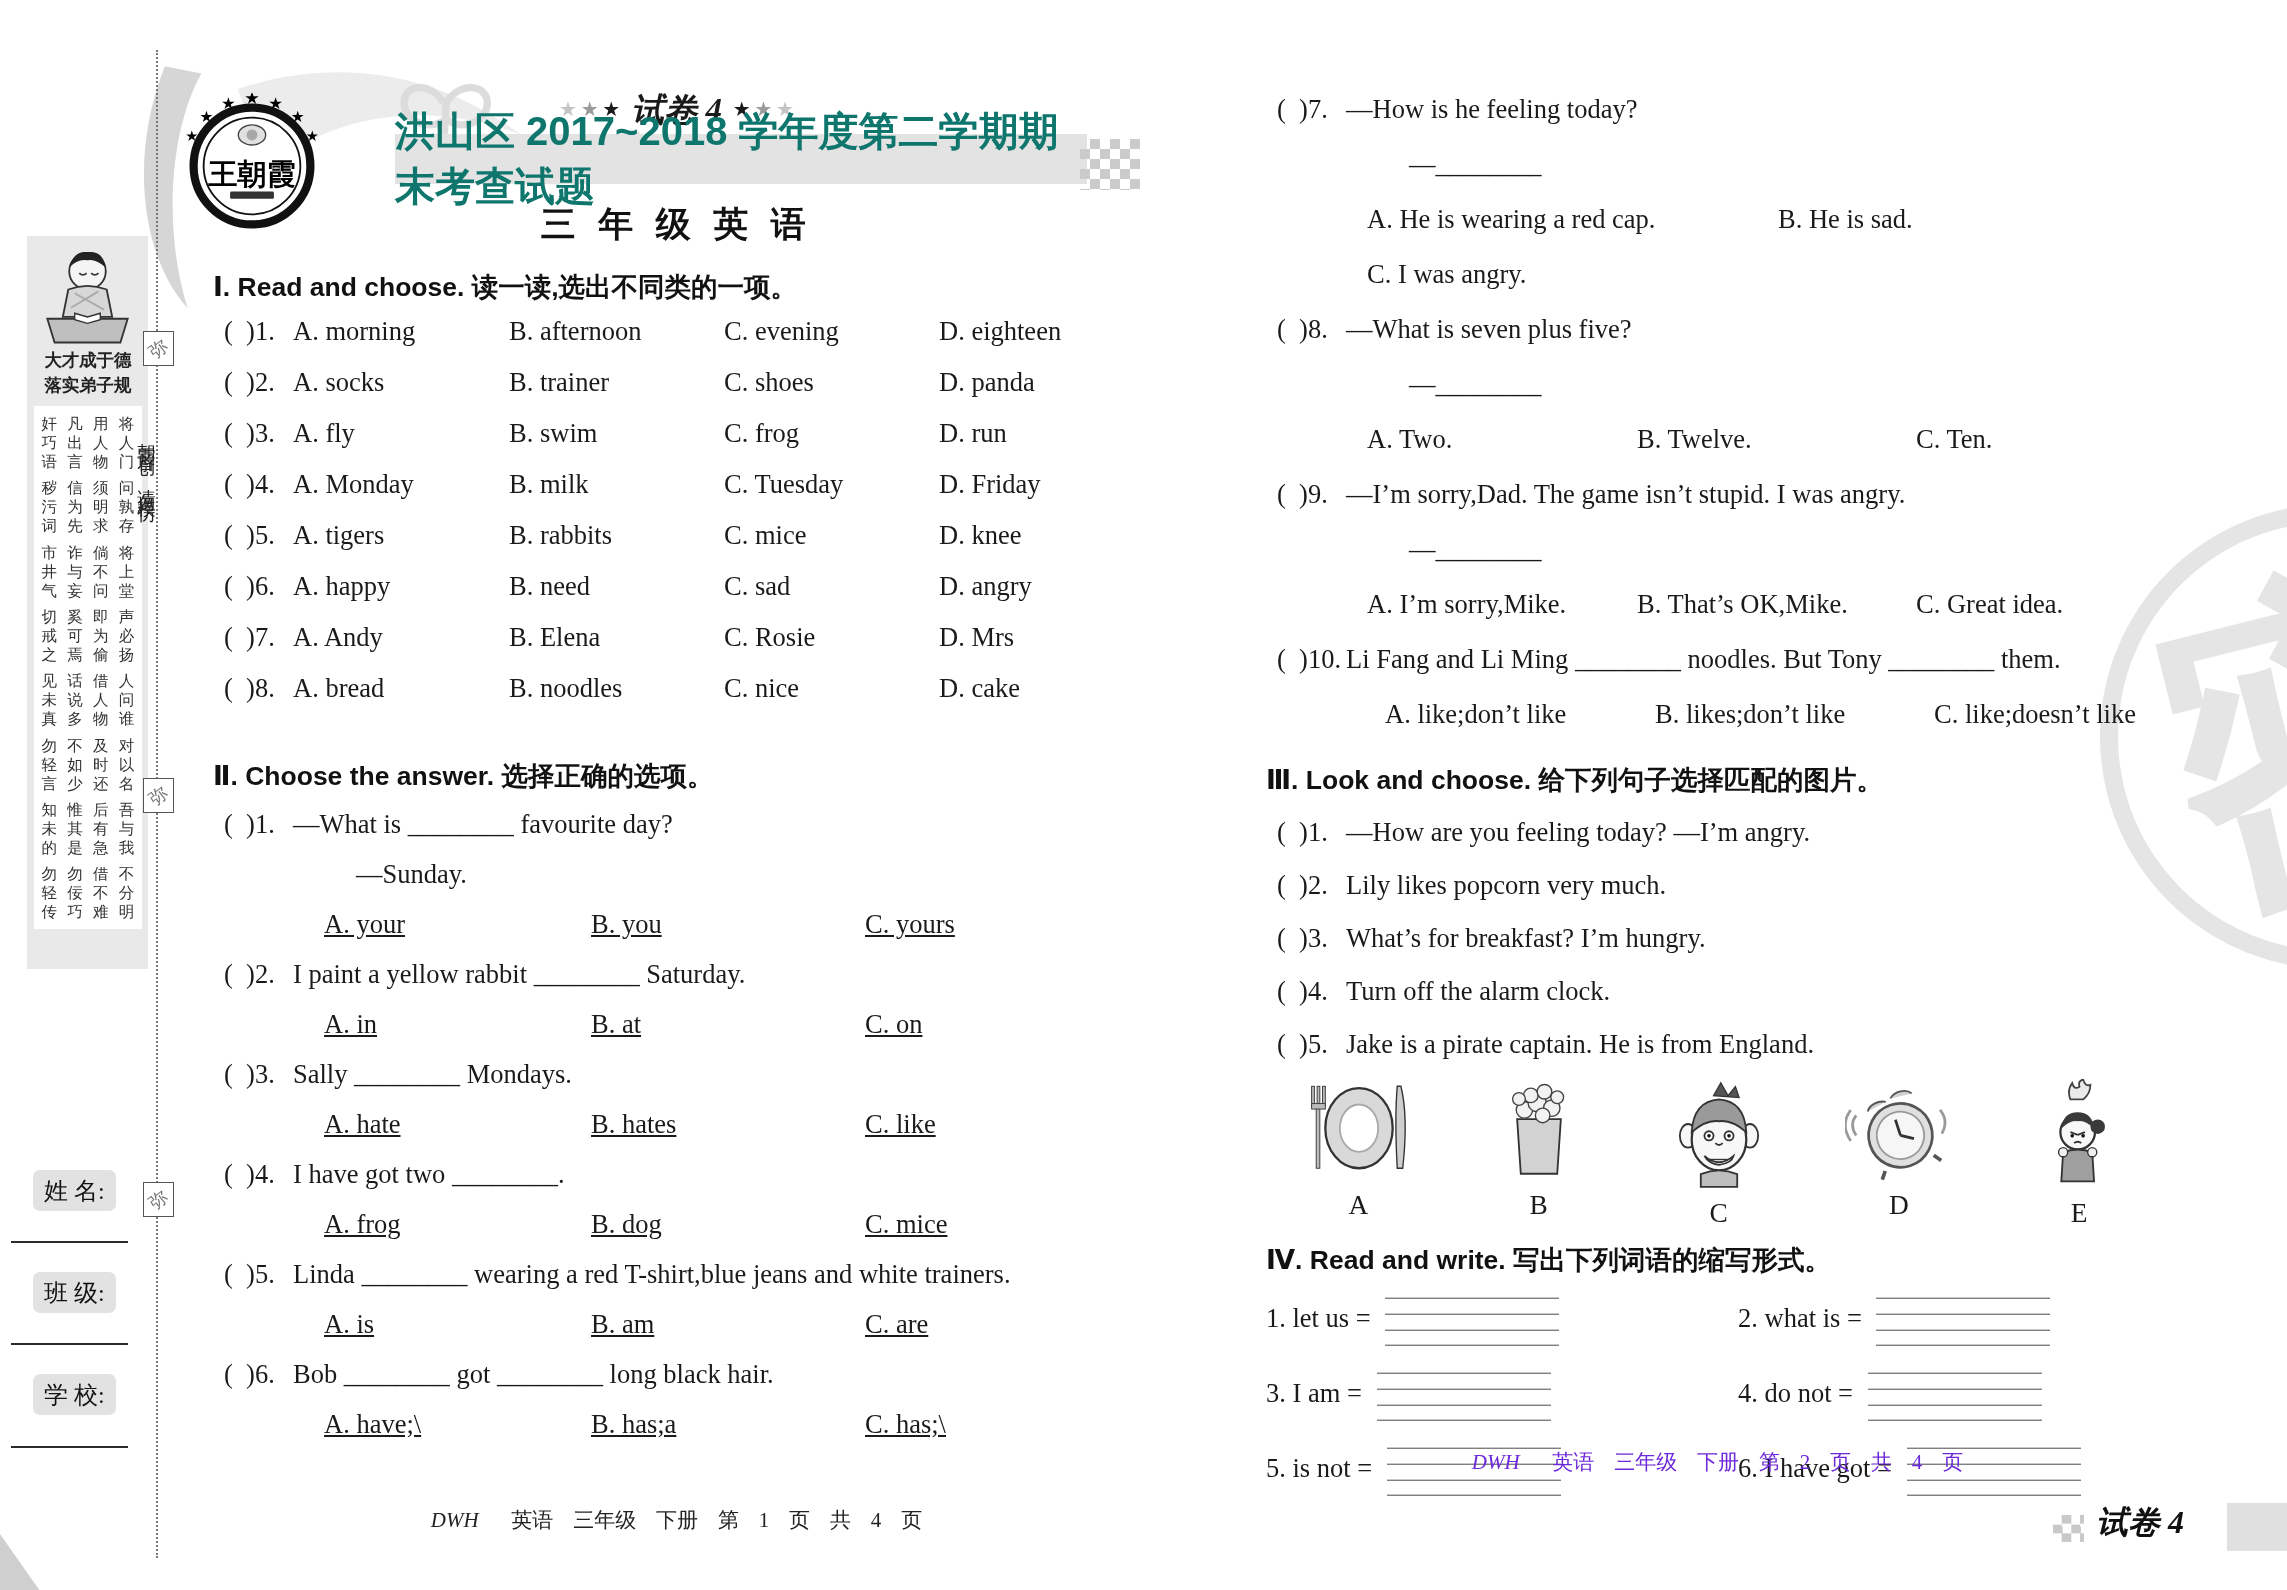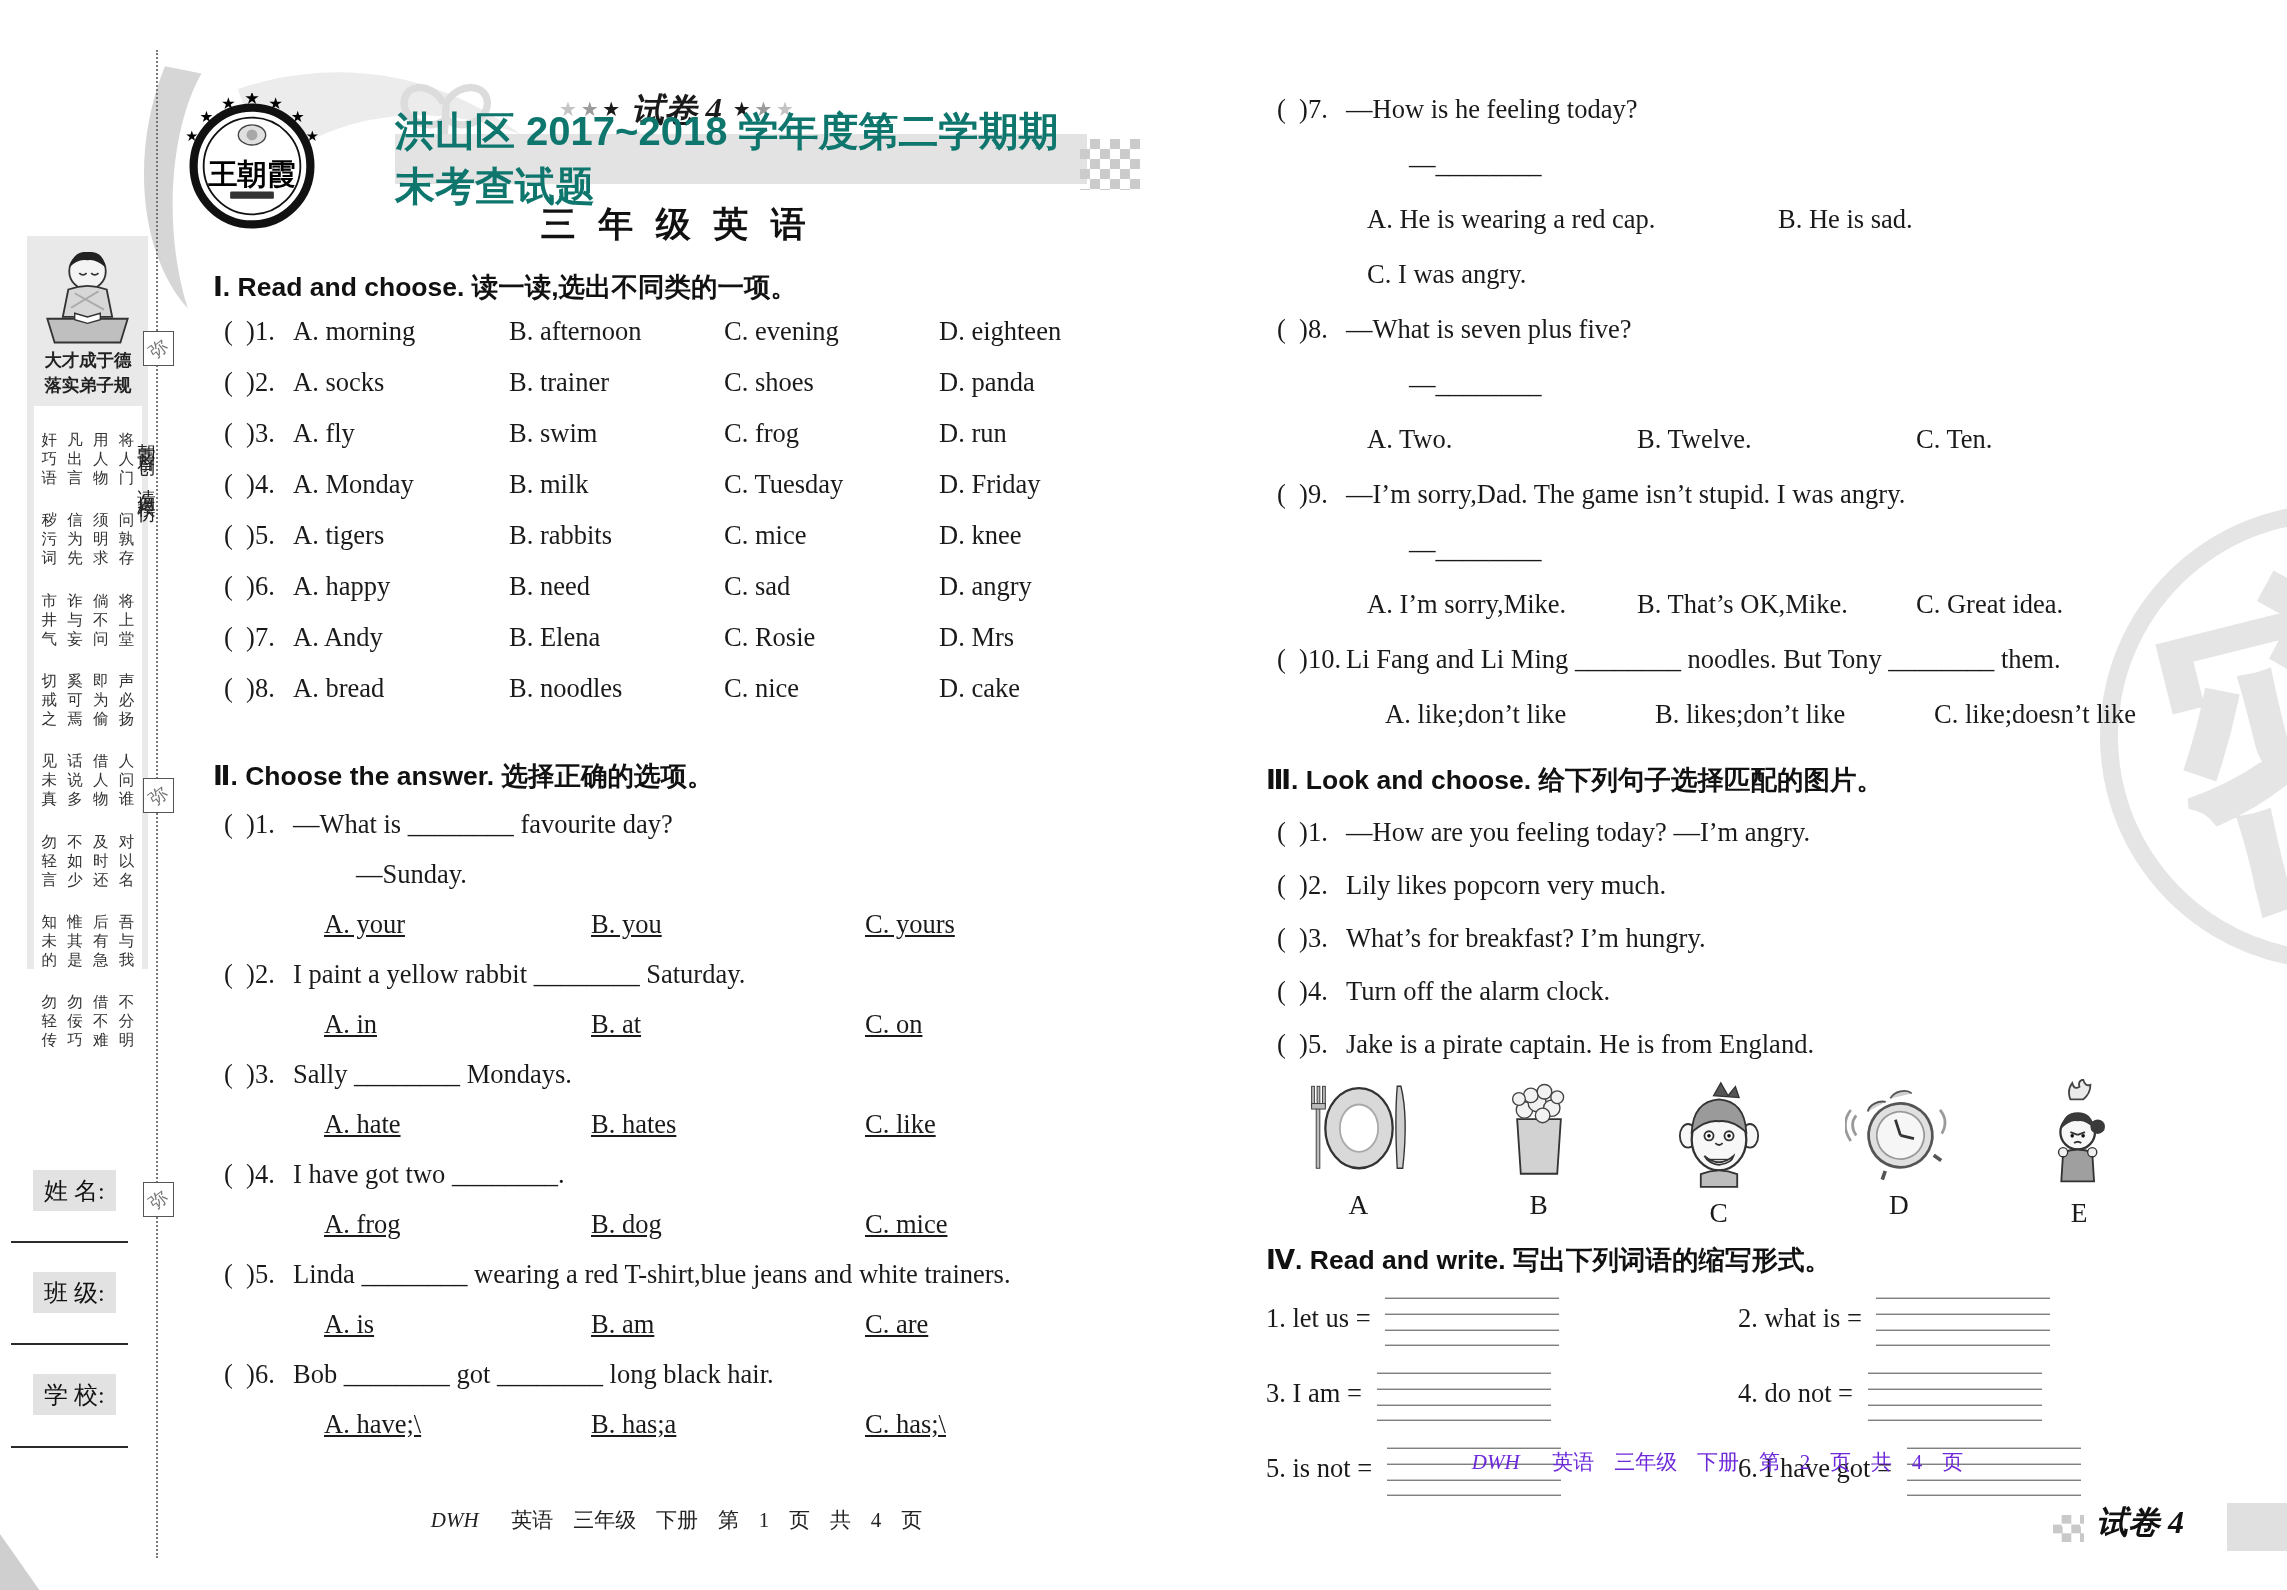--- a/index.html
+++ b/index.html
@@ -13,22 +13,22 @@
   .wm span{font-size:336px;line-height:1;color:#e5e5e5;font-weight:bold;
            font-family:"Liberation Sans","DejaVu Sans",sans-serif;}
   .blcorner{position:absolute;left:0;top:1534px;width:0;height:0;
             border-left:40px solid #cfcfcf;border-top:57px solid transparent;z-index:1;}
   
   .sidebar{position:absolute;left:27.4px;top:236px;width:121px;height:733px;background:#e9e9e9;z-index:2;}
   .boy-wrap{padding-top:5.5px;display:flex;justify-content:center;}
   .motto{text-align:center;font-family:"Liberation Sans","DejaVu Sans",sans-serif;
          font-weight:bold;font-size:17.4px;line-height:25.6px;color:#222;}
   .verse-panel{background:#fff;margin:7.3px 6.4px 9.1px;padding:8.2px 2.7px;display:flex;flex-direction:column;gap:7.3px;}
-  .verse{white-space:pre-line;text-align:center;font-size:15.5px;line-height:19px;word-spacing:6.4px;color:#333;margin-top:16px;}
-  .fld{position:absolute;background:#e2e2e2;font-size:24px;padding:4.6px 11px;z-index:2;color:#111;}
+  .verse{white-space:pre-line;text-align:center;font-size:15.5px;line-height:19px;word-spacing:6.4px;color:#333;}
+  .fld{position:absolute;background:#e2e2e2;font-size:24px;padding:4.6px 11px;z-index:2;color:#111;border-radius:7px;}
   .fld-line{position:absolute;width:117px;border-top:2.7px solid #2b2b2b;z-index:2;}
   
   .divider{position:absolute;left:156px;top:50px;height:1508px;border-left:2.7px dotted #777;z-index:1;}
   .seal{position:absolute;left:143px;width:29px;height:33px;background:#fff;border:1.8px solid #555;
         display:flex;align-items:center;justify-content:center;z-index:3;}
   .seal span{font-size:18.3px;color:#777;transform:rotate(-38deg);}
   .div-caption{position:absolute;left:134px;top:428px;writing-mode:vertical-rl;font-size:18.3px;
                letter-spacing:5.5px;color:#222;z-index:2;}
   
   .logo{position:absolute;left:179px;top:93px;z-index:2;}

